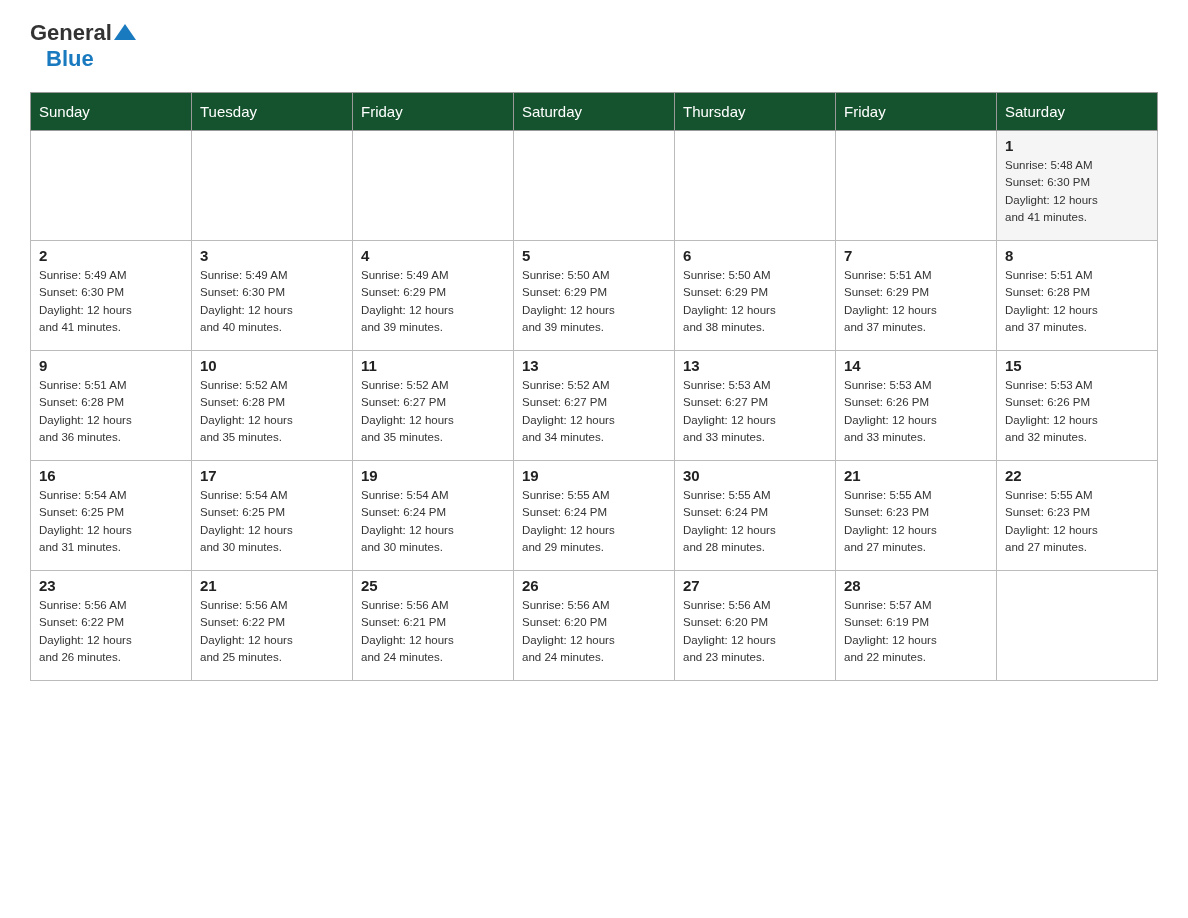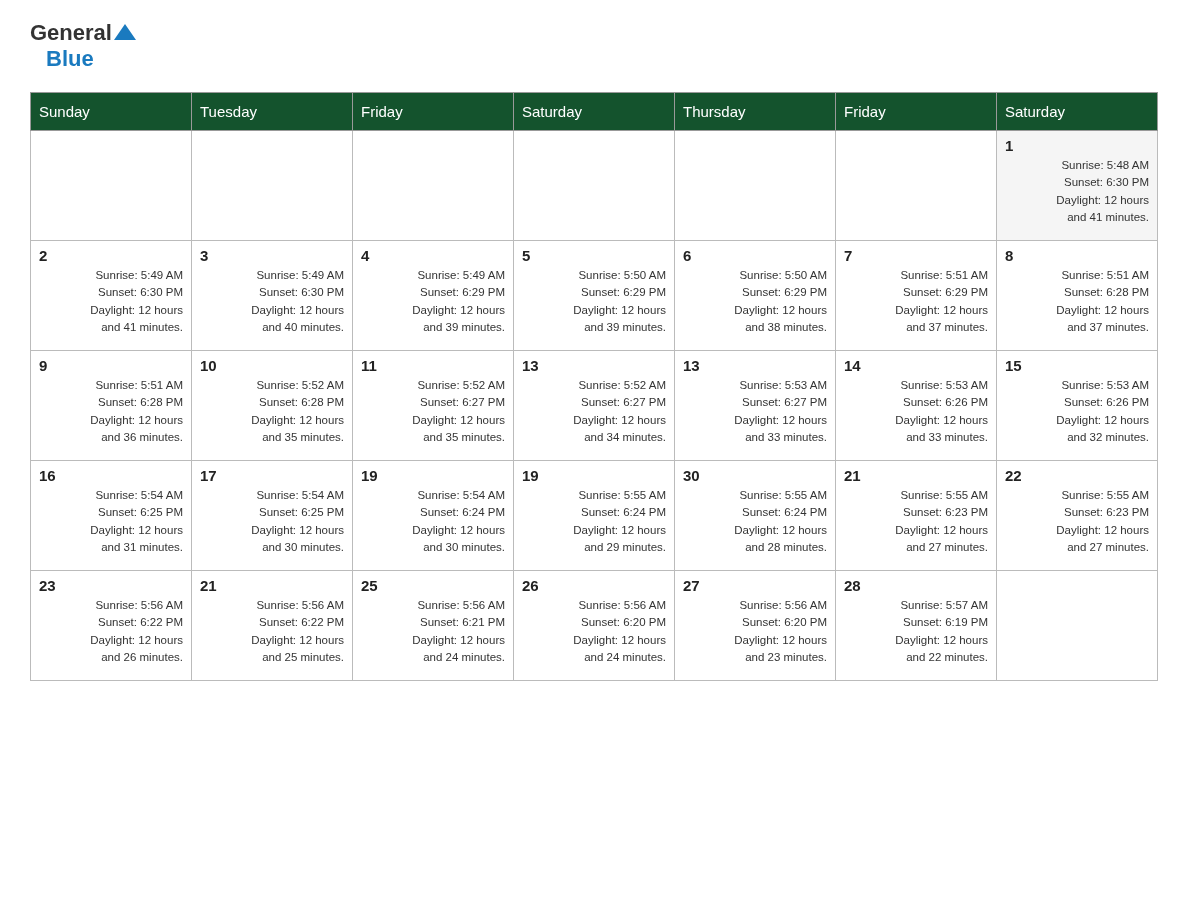--- a/index.html
+++ b/index.html
@@ -87,21 +87,20 @@
       font-size: 15px;
       font-weight: bold;
       color: #222;
       display: block;
       margin-bottom: 3px;
     }
     .day-info {
       font-size: 11.5px;
       color: #333;
       line-height: 1.5;
-      text-align: right;
     }
   </style>
 </head>
 <body>
 
 <div class="header">
   <div class="logo-wrapper">
     <div class="logo-row1">
       <span class="logo-text-general">General</span>
       <svg class="logo-icon" viewBox="0 0 22 22">

